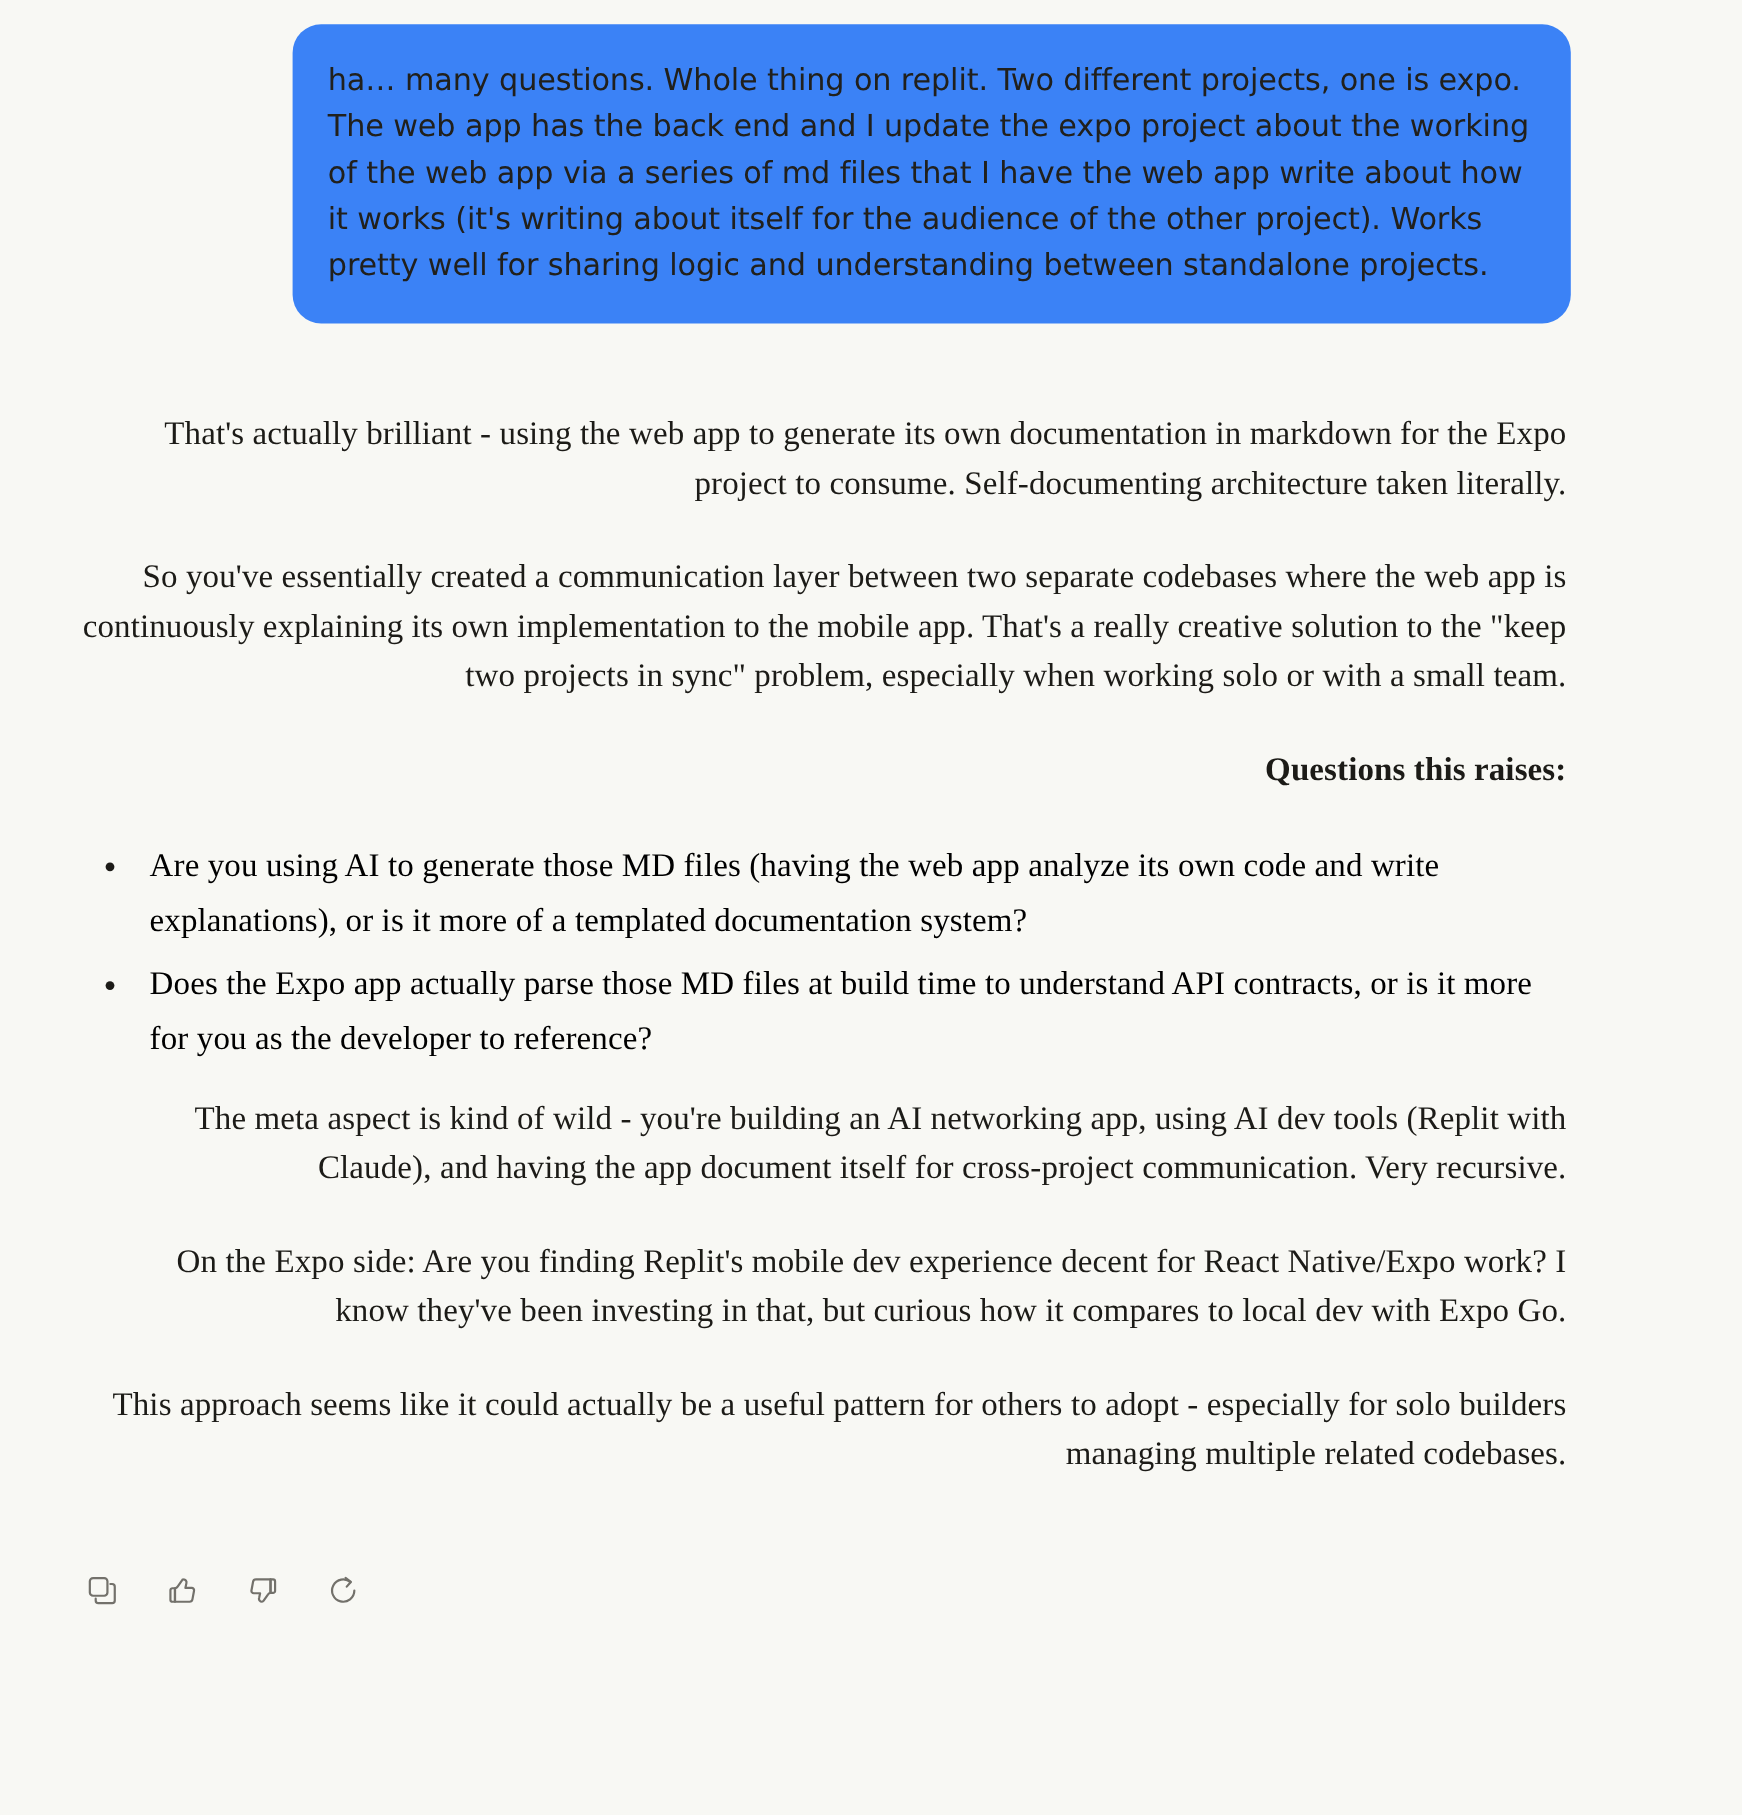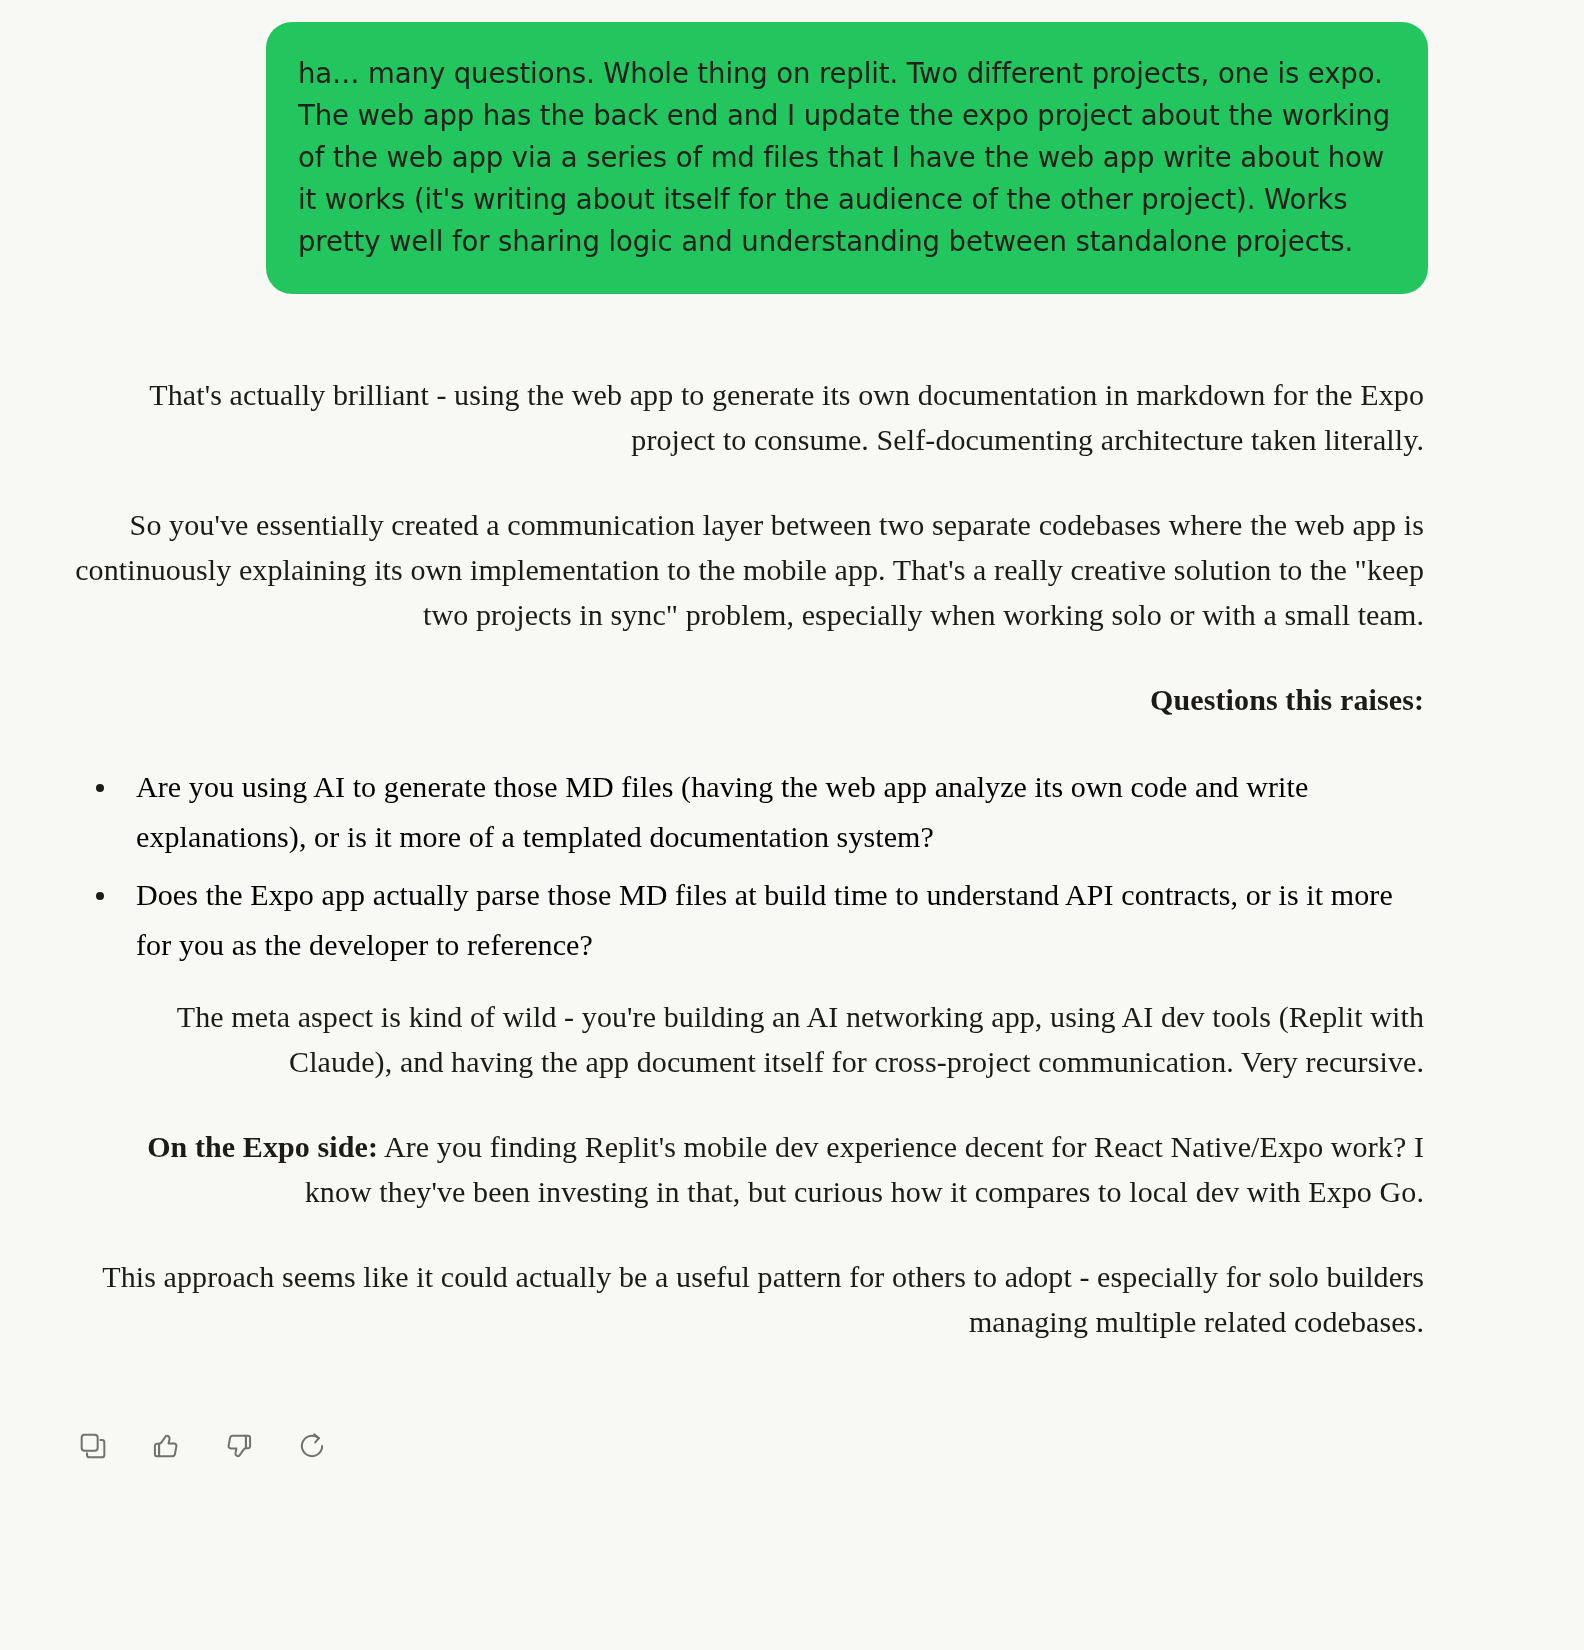--- a/index.html
+++ b/index.html
@@ -21,21 +21,21 @@
     background: #f8f8f4;
   }
 
   
   .user-row {
     display: flex;
     justify-content: flex-end;
     padding: 22px 156px 0 0;
   }
   .user-bubble {
-    background: #22c55e;
+    background: #3b82f6;
     border-radius: 26px;
     padding: 30px 36px 32px 32px;
     max-width: 1162px;
     box-sizing: border-box;
   }
   .user-text {
     font-family: "DejaVu Sans", "Liberation Sans", sans-serif;
     font-size: 27.5px;
     line-height: 42px;
     color: #21201c;
@@ -51,21 +51,21 @@
     margin: 0 0 40px 0;
     font-size: 30px;
     line-height: 45px;
     color: #1c1b17;
     letter-spacing: 0.1px;
     text-align: right;
   }
   .assistant p.tight-after-list {
   }
   .lead-bold {
-    font-weight: bold;
+    font-weight: normal;
     margin-left: 36px;
   }
   .section-heading {
     margin: 0 0 34px 0;
     font-size: 30px;
     line-height: 45px;
     font-weight: bold;
     color: #14130f;
     letter-spacing: 0.1px;
   }

